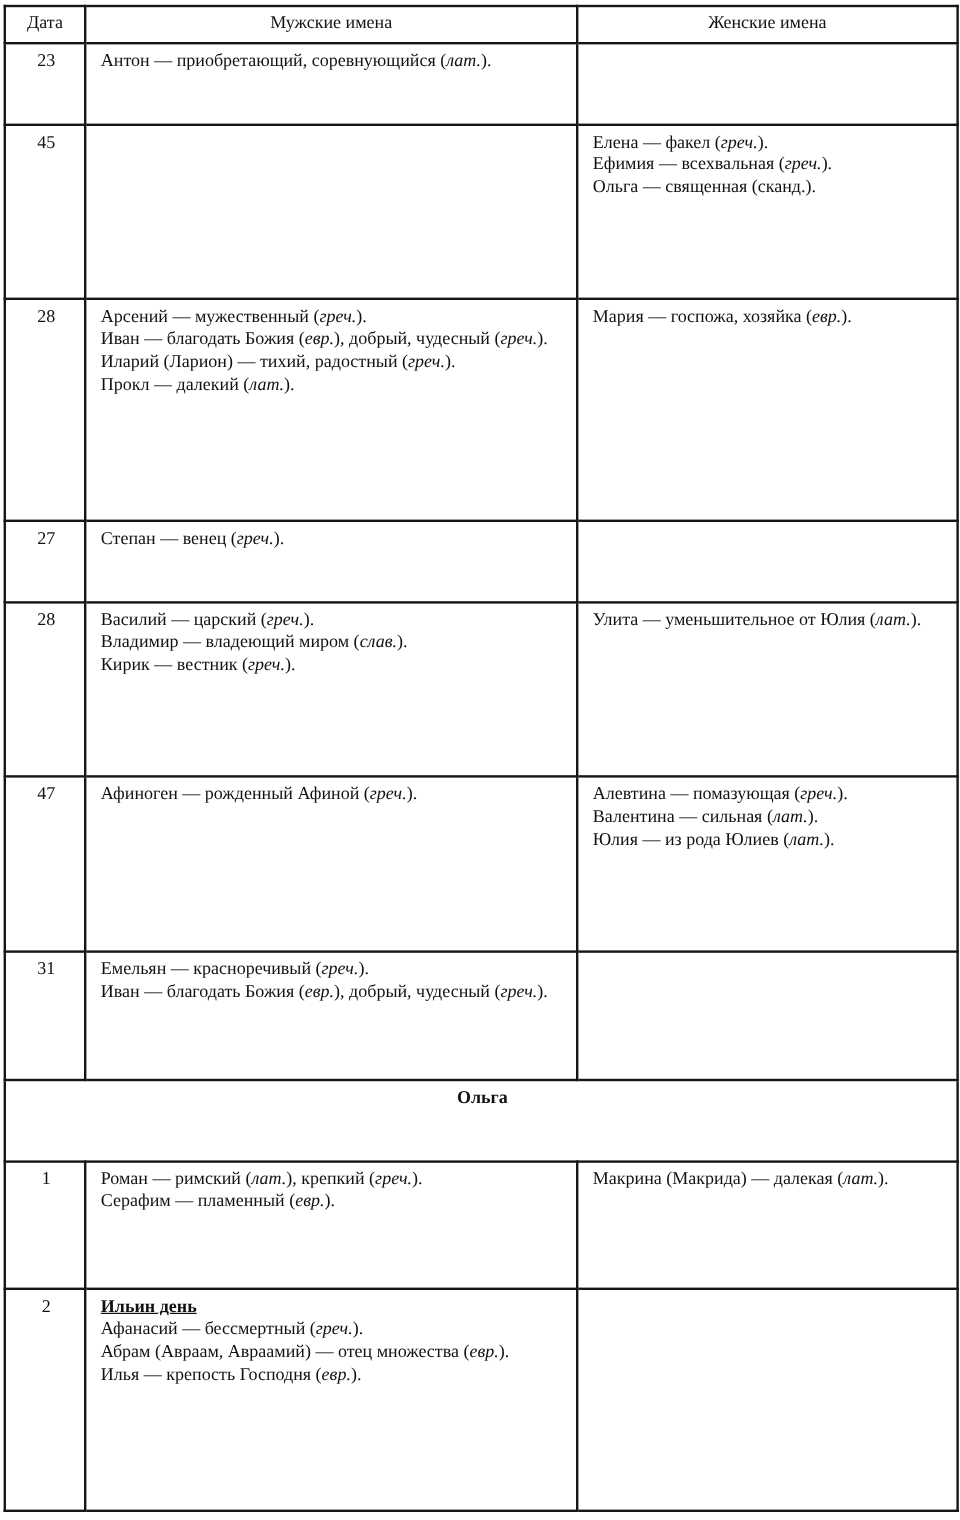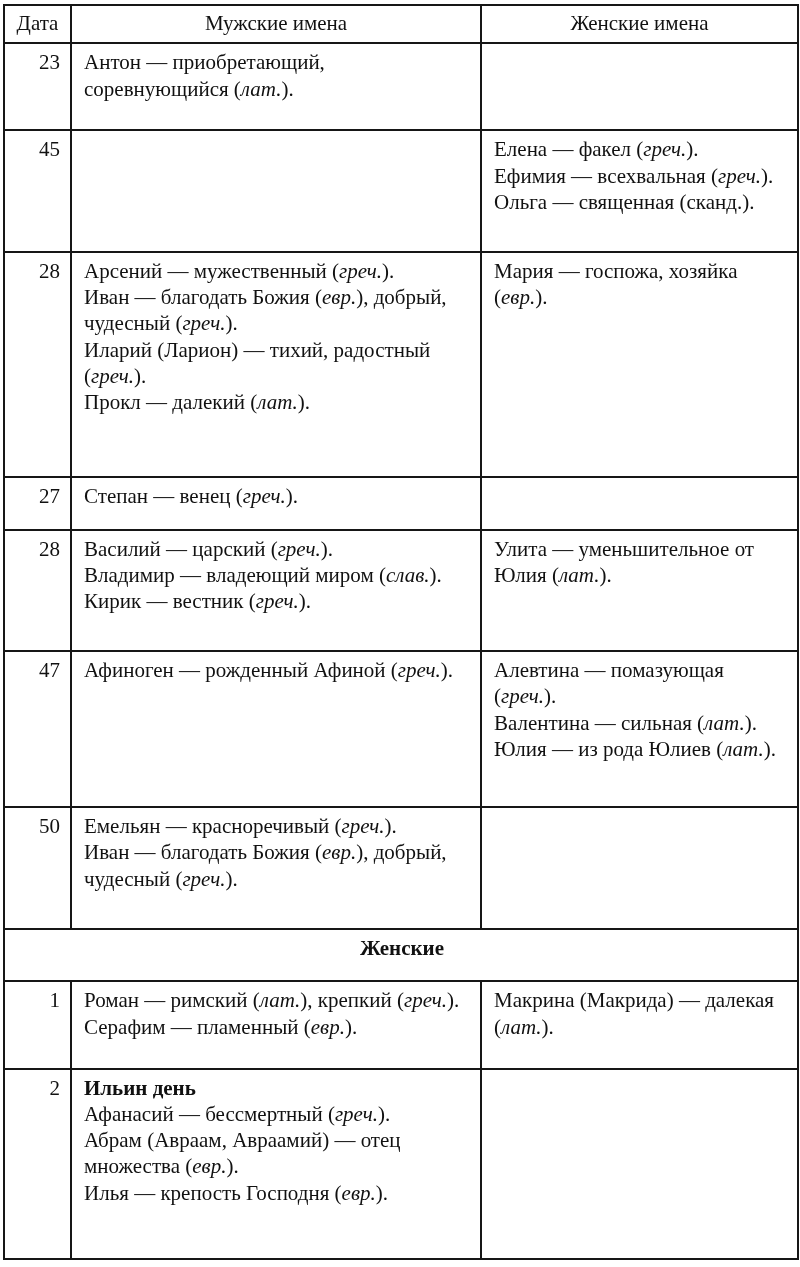--- a/index.html
+++ b/index.html
@@ -19,51 +19,51 @@
     border-collapse: collapse;
     width: 794px;
     height: 1256px;
     table-layout: fixed;
     background: #ffffff;
   }
   table.names-table th,
   table.names-table td {
     border: 2px solid #161616;
     vertical-align: top;
-    font-size: 21px;
+    font-size: 15px;
     line-height: 1.25;
     padding: 5px 10px 7px 12px;
     box-sizing: border-box;
   }
   col.col-date   { width: 67px; }
   col.col-male   { width: 410px; }
   col.col-female { width: 317px; }
   table.names-table th {
     font-weight: normal;
     text-align: center;
     padding: 4px 4px 6px 4px;
     vertical-align: middle;
   }
   td.date-cell {
     padding-left: 8px;
     padding-right: 4px;
-    text-align: right;
+    text-align: center;
   }
   td.section-cell {
     text-align: center;
     font-weight: bold;
     padding-top: 12px;
     padding-bottom: 14px;
   }
   p.name-entry {
     margin: 0;
     padding: 0;
   }
   p.name-entry i { font-style: italic; }
-  p.name-entry b { font-weight: bold; }
+  p.name-entry b { font-weight: bold; text-decoration: underline; }
 </style>
 </head>
 <body>
 
 <table class="names-table">
   <colgroup>
     <col class="col-date">
     <col class="col-male">
     <col class="col-female">
   </colgroup>
@@ -126,29 +126,29 @@
         <td>
           <p class="name-entry">Афиноген — рожденный Афиной (<i>греч.</i>).</p>
         </td>
         <td>
           <p class="name-entry">Алевтина — помазующая (<i>греч.</i>).</p>
           <p class="name-entry">Валентина — сильная (<i>лат.</i>).</p>
           <p class="name-entry">Юлия — из рода Юлиев (<i>лат.</i>).</p>
         </td>
       </tr>
       <tr>
-        <td class="date-cell">50</td>
+        <td class="date-cell">31</td>
         <td>
           <p class="name-entry">Емельян — красноречивый (<i>греч.</i>).</p>
           <p class="name-entry">Иван — благодать Божия (<i>евр.</i>), добрый, чудесный (<i>греч.</i>).</p>
         </td>
         <td></td>
       </tr>
       <tr>
-        <td colspan="3" class="section-cell"><b>Женские</b></td>
+        <td colspan="3" class="section-cell"><b>Ольга</b></td>
       </tr>
       <tr>
         <td class="date-cell">1</td>
         <td>
           <p class="name-entry">Роман — римский (<i>лат.</i>), крепкий (<i>греч.</i>).</p>
           <p class="name-entry">Серафим — пламенный (<i>евр.</i>).</p>
         </td>
         <td>
           <p class="name-entry">Макрина (Макрида) — далекая (<i>лат.</i>).</p>
         </td>

